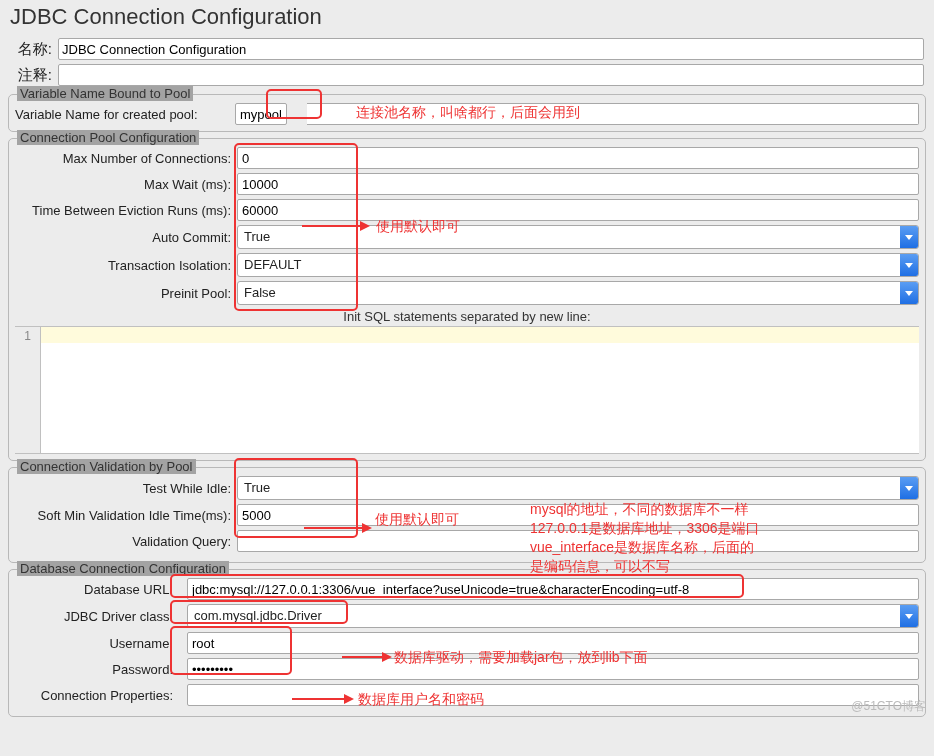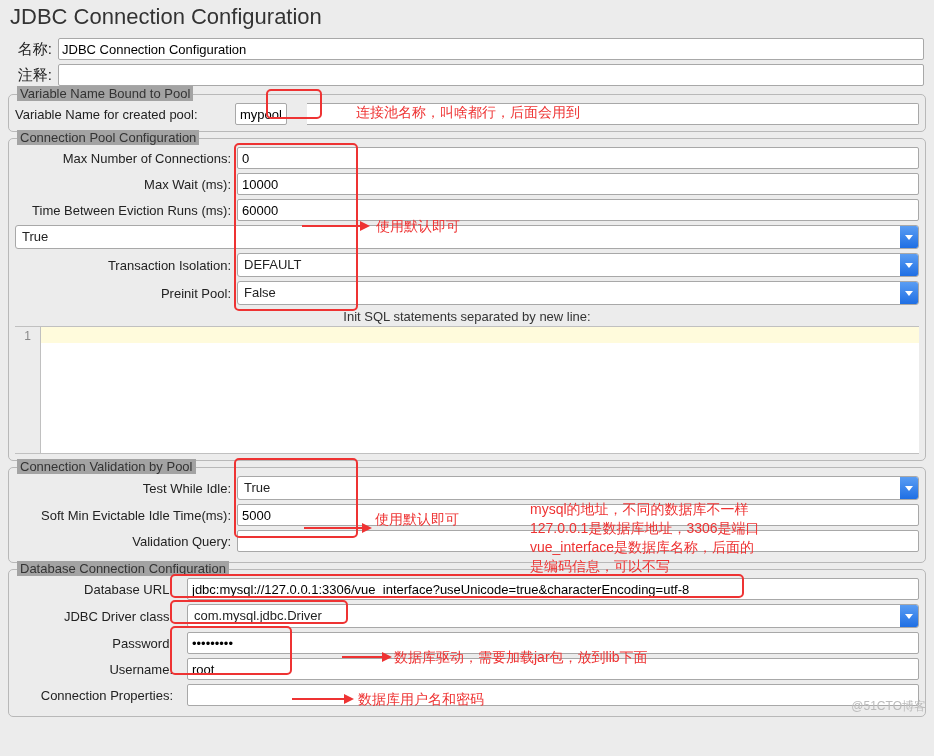--- a/index.html
+++ b/index.html
@@ -221,20 +221,21 @@
   </div>
   <div class="form-row">
     <span class="rlabel">Max Wait (ms):</span>
     <input class="field-input" value="10000" style="">
   </div>
   <div class="form-row">
     <span class="rlabel">Time Between Eviction Runs (ms):</span>
     <input class="field-input" value="60000" style="">
   </div>
   <div class="form-row">
+    <span class="rlabel">Auto Commit:</span>
     <div class="combo-wrap">
       <span class="combo-text">True</span>
       <span class="combo-arrow"></span>
     </div>
   </div>
   <div class="form-row">
     <span class="rlabel">Transaction Isolation:</span>
     <div class="combo-wrap">
       <span class="combo-text">DEFAULT</span>
       <span class="combo-arrow"></span>
@@ -260,21 +261,21 @@
 <div class="fieldset">
   <span class="legend">Connection Validation by Pool</span>
   <div class="form-row">
     <span class="rlabel">Test While Idle:</span>
     <div class="combo-wrap">
       <span class="combo-text">True</span>
       <span class="combo-arrow"></span>
     </div>
   </div>
   <div class="form-row">
-    <span class="rlabel">Soft Min Evictable Idle Time(ms):</span>
+    <span class="rlabel">Soft Min Validation Idle Time(ms):</span>
     <input class="field-input" value="5000" style="">
   </div>
   <div class="form-row">
     <span class="rlabel">Validation Query:</span>
     <input class="field-input" value="" style="">
   </div>
   <div class="red-box" style="left:225px; top:-10px; width:124px; height:80px;"></div>
 </div>
 
 <div class="fieldset">
@@ -284,26 +285,26 @@
     <input class="dinput" value="jdbc:mysql://127.0.0.1:3306/vue_interface?useUnicode=true&amp;characterEncoding=utf-8" style="">
   </div>
   <div class="dbrow">
     <span class="dlabel">JDBC Driver class:</span>
     <div class="combo-wrap">
       <span class="combo-text">com.mysql.jdbc.Driver</span>
       <span class="combo-arrow"></span>
     </div>
   </div>
   <div class="dbrow">
+    <span class="dlabel">Username:</span>
+    <input class="dinput" value="root" style="">
+  </div>
+  <div class="dbrow">
     <span class="dlabel">Password:</span>
     <input class="dinput" type="text" value="•••••••••" style="">
-  </div>
-  <div class="dbrow">
-    <span class="dlabel">Username:</span>
-    <input class="dinput" value="root" style="">
   </div>
   <div class="dbrow">
     <span class="dlabel">Connection Properties:</span>
     <input class="dinput" value="" style="">
   </div>
   <div class="red-box" style="left:161px; top:4px; width:574px; height:24px;"></div>
   <div class="red-box" style="left:161px; top:30px; width:178px; height:24px;"></div>
   <div class="red-box" style="left:161px; top:56px; width:122px; height:49px;"></div>
 </div>
 

